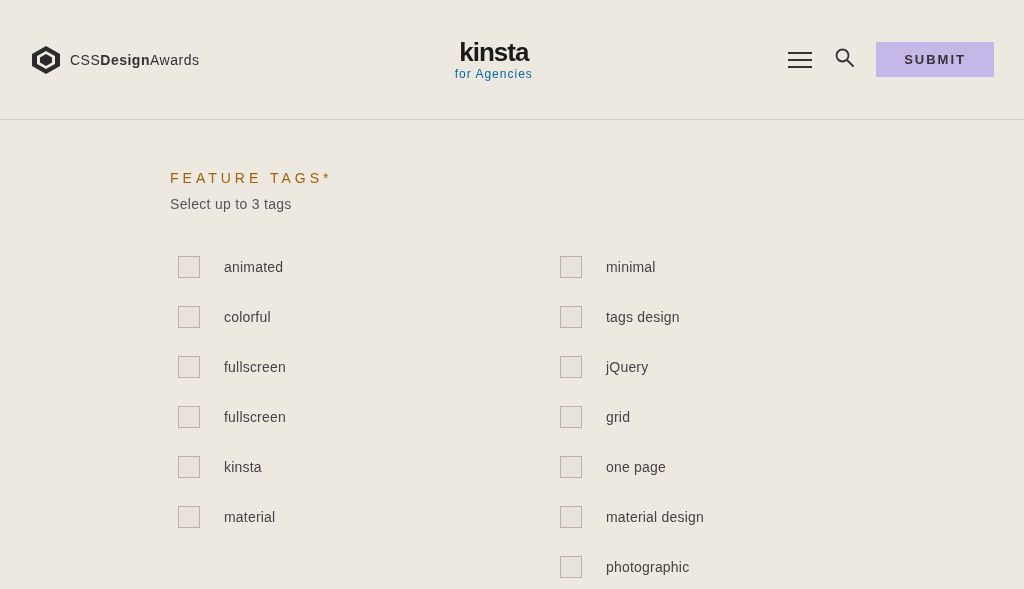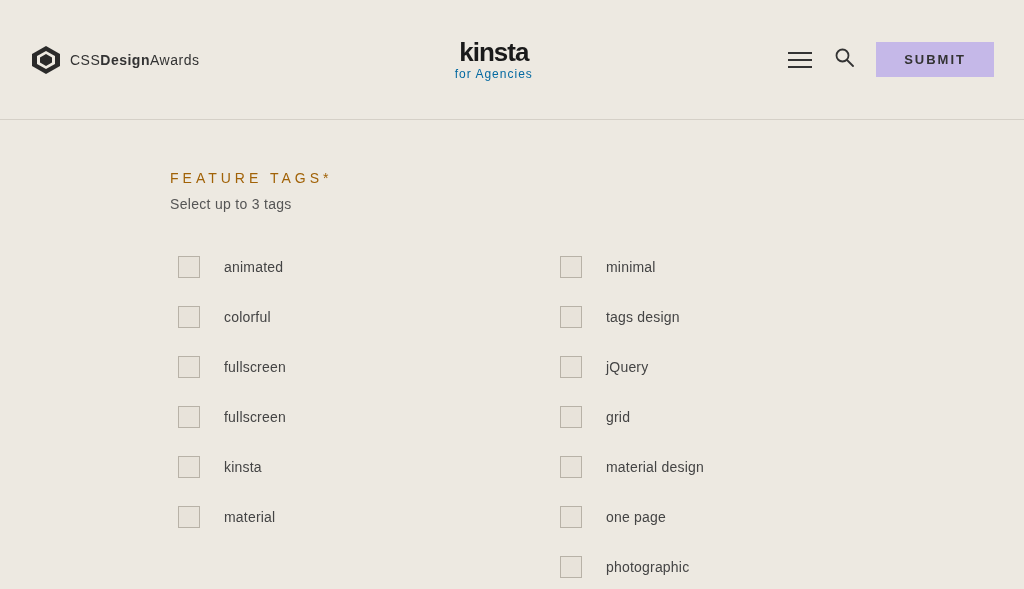--- a/index.html
+++ b/index.html
@@ -247,26 +247,26 @@
         </div>
         <div class="tag-item">
           <input type="checkbox" class="tag-checkbox" id="tag-jquery" style="">
           <label class="tag-label" for="tag-jquery">jQuery</label>
         </div>
         <div class="tag-item">
           <input type="checkbox" class="tag-checkbox" id="tag-grid" style="">
           <label class="tag-label" for="tag-grid">grid</label>
         </div>
         <div class="tag-item">
+          <input type="checkbox" class="tag-checkbox" id="tag-one-page" style="">
+          <label class="tag-label" for="tag-one-page">one page</label>
+        </div>
+        <div class="tag-item">
           <input type="checkbox" class="tag-checkbox" id="tag-material-design" style="">
           <label class="tag-label" for="tag-material-design">material design</label>
         </div>
         <div class="tag-item">
-          <input type="checkbox" class="tag-checkbox" id="tag-one-page" style="">
-          <label class="tag-label" for="tag-one-page">one page</label>
-        </div>
-        <div class="tag-item">
           <input type="checkbox" class="tag-checkbox" id="tag-photographic" style="">
           <label class="tag-label" for="tag-photographic">photographic</label>
         </div>
       </div>
   </div>
 </main>
 
 </body></html>

